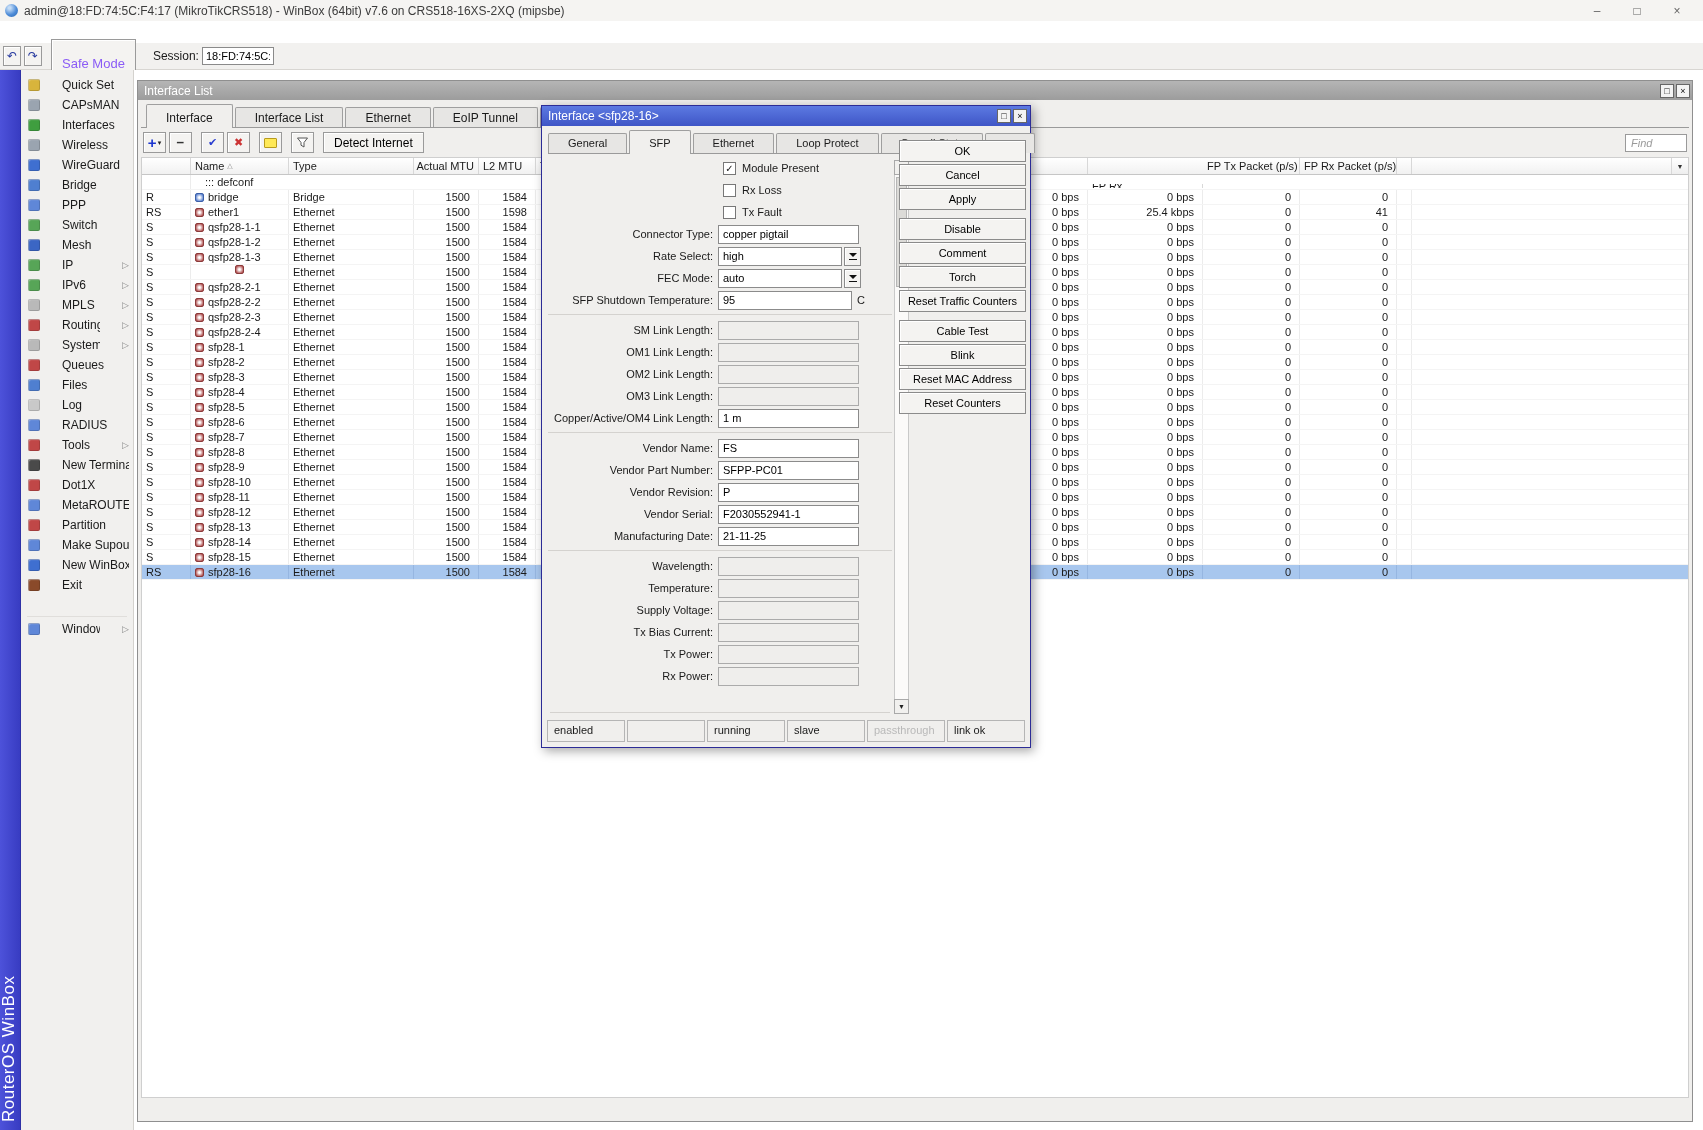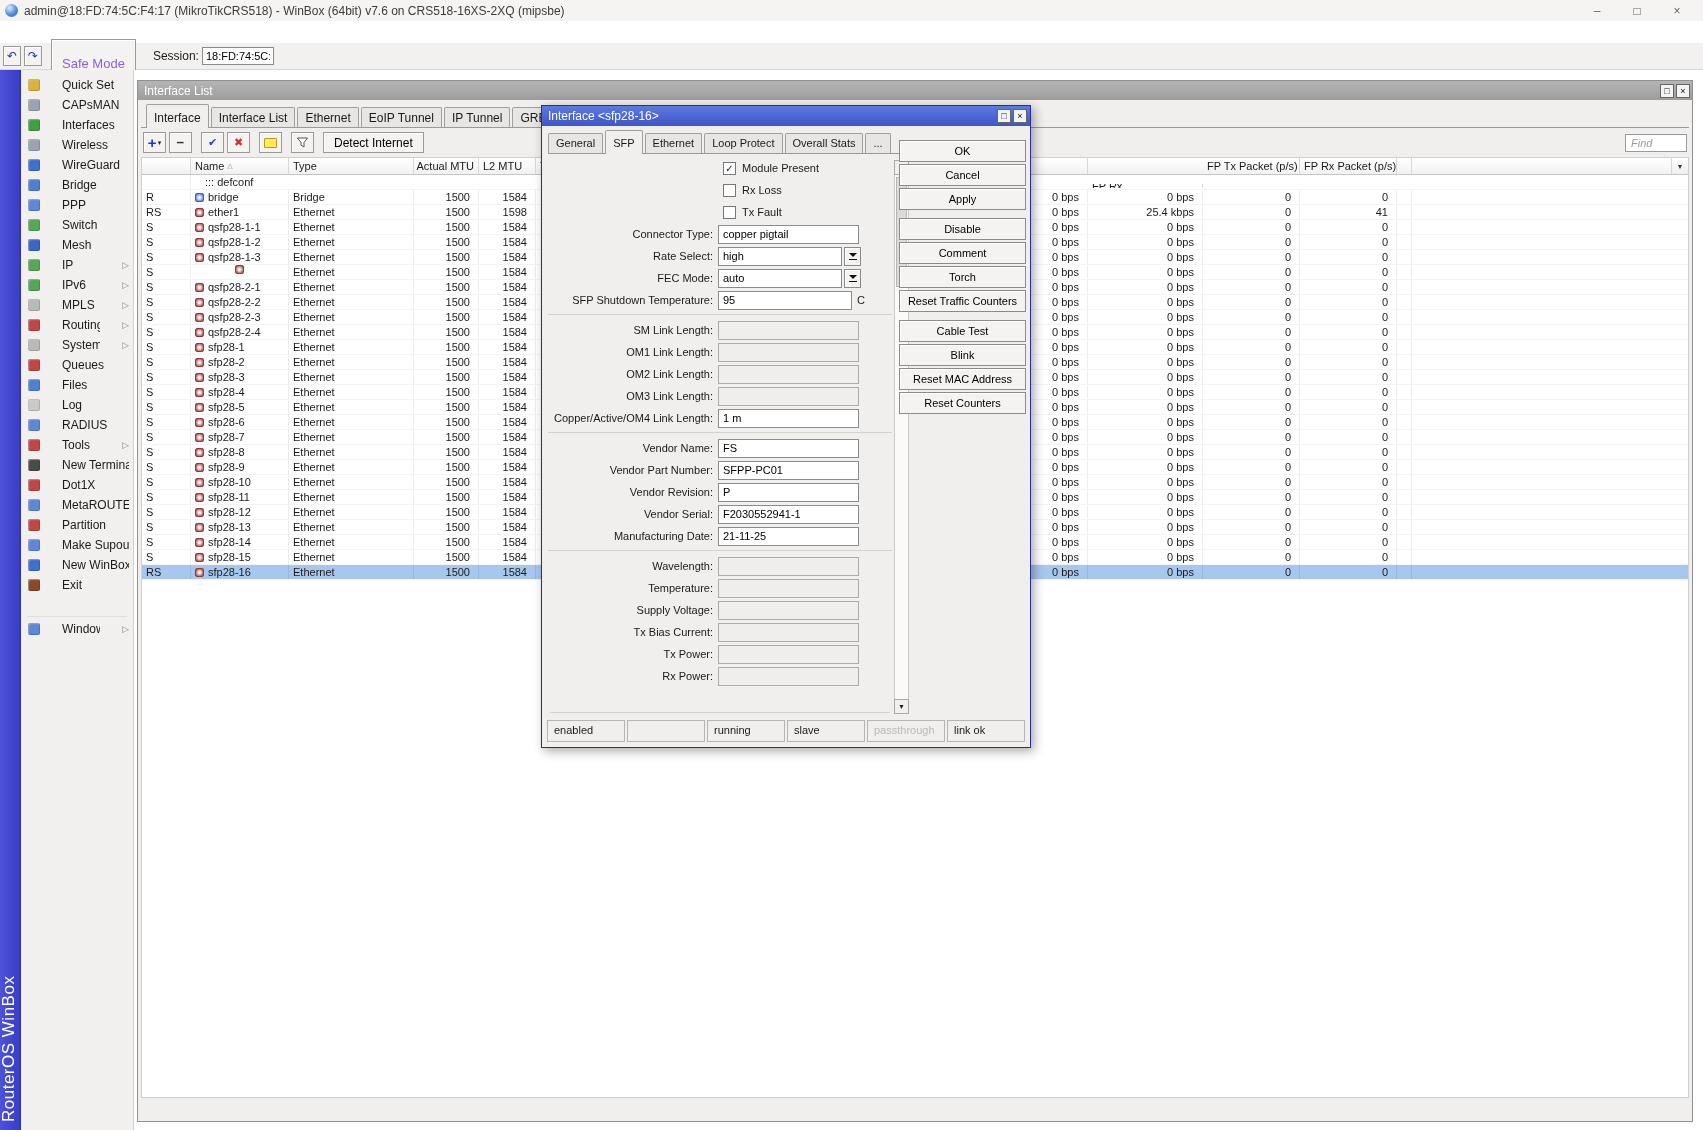--- a/index.html
+++ b/index.html
@@ -31,21 +31,21 @@
   .si-arrow{color:#8a8a8a;font-size:9px}
   .side-sep{height:20px;margin:2px 6px;border-bottom:1px solid #e0dedb}
 
   
   .mdi{position:absolute;left:134px;top:70px;right:0;bottom:0;background:#fff}
   .iface-win{position:absolute;left:3px;top:10px;width:1556px;height:1042px;background:#f0efed;border:1px solid #8f8f8f}
   .w-title{height:19px;background:linear-gradient(#b5b5b5,#9c9c9c);color:#fff;display:flex;align-items:center;padding-left:6px}
   .w-btns{margin-left:auto;display:flex;gap:2px;padding-right:2px}
   .wbtn{width:14px;height:14px;background:#f3f3f3;border:1px solid #666;font-size:9px;line-height:12px;text-align:center;color:#111}
   .w-tabs{position:absolute;top:20px;left:3px;right:3px;height:27px;border-bottom:1px solid #9a9a9a;padding-left:5px;display:flex;align-items:flex-end}
-  .tab{border:1px solid #9f9f9f;border-bottom:none;background:#e7e6e4;padding:3px 7px 2px;margin-right:2px;border-radius:2px 2px 0 0;height:20px;white-space:nowrap}
+  .tab{border:1px solid #9f9f9f;border-bottom:none;background:#e7e6e4;padding:3px 19px 2px;margin-right:2px;border-radius:2px 2px 0 0;height:20px;white-space:nowrap}
   .tab.active{background:#f0efed;height:24px;padding-top:6px;margin-bottom:-1px;z-index:2}
   .tab.stub{width:13px;padding:3px 0 2px}
   .w-toolbar{position:absolute;top:48px;left:3px;right:3px;height:27px;display:flex;align-items:center;gap:3px;padding:0 2px}
   .gbtn{height:21px;min-width:23px;background:#f4f3f1;border:1px solid #9a9a9a;box-shadow:inset 1px 1px 0 #fff;display:flex;align-items:center;justify-content:center;padding:0 2px;font-family:inherit}
   .gbtn.wide{padding:0 10px;font-size:12px}
   .g2{margin-left:6px}
   .plus{color:#1b35cf;font-weight:bold;font-size:15px;line-height:14px}
   .caret{font-size:7px;color:#222;margin-left:1px}
   .minus{color:#333;font-weight:bold}
   .chk{color:#2b3fd0;font-size:11px}

